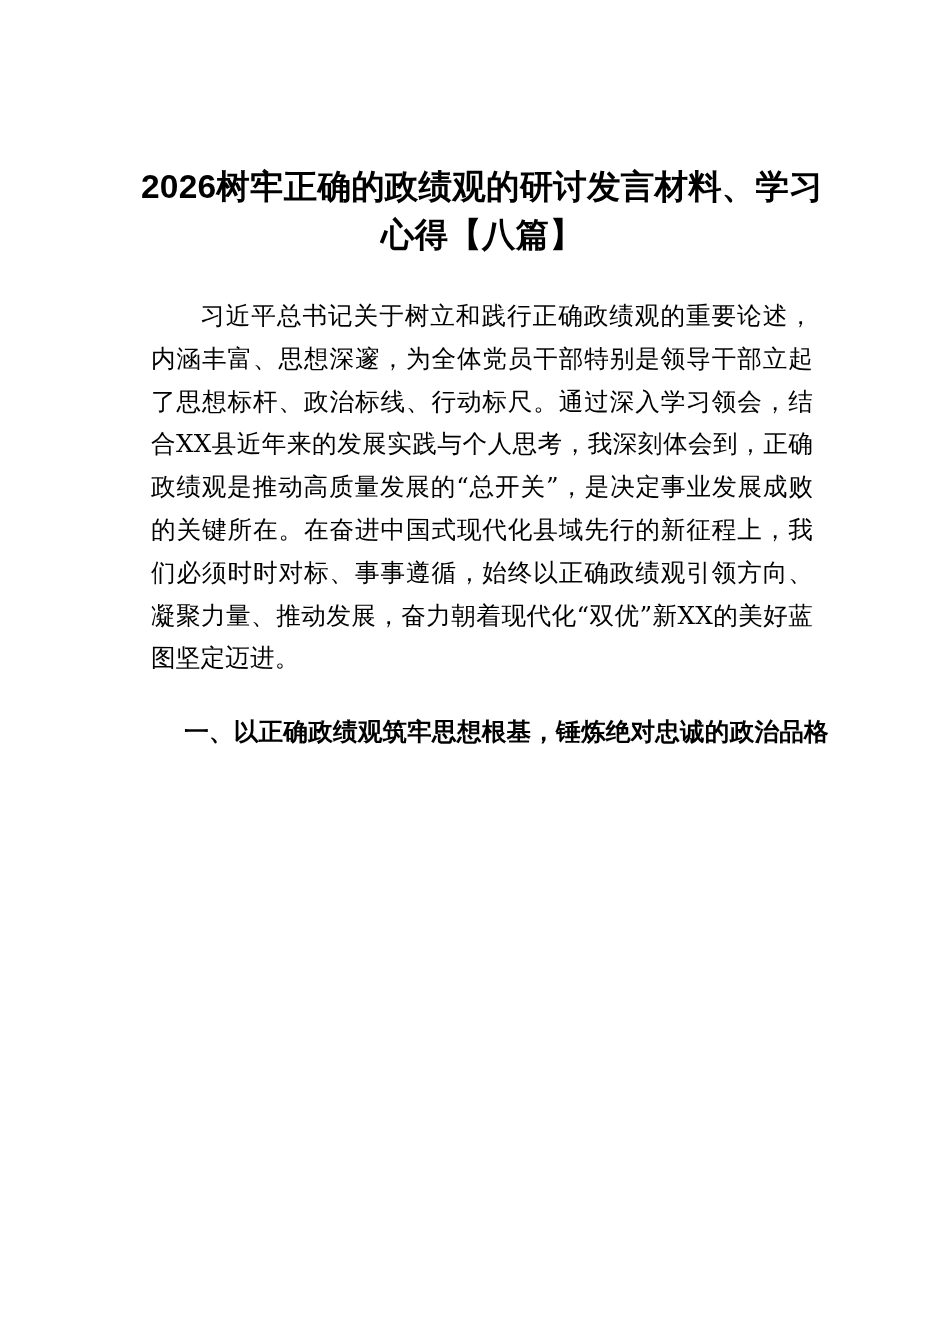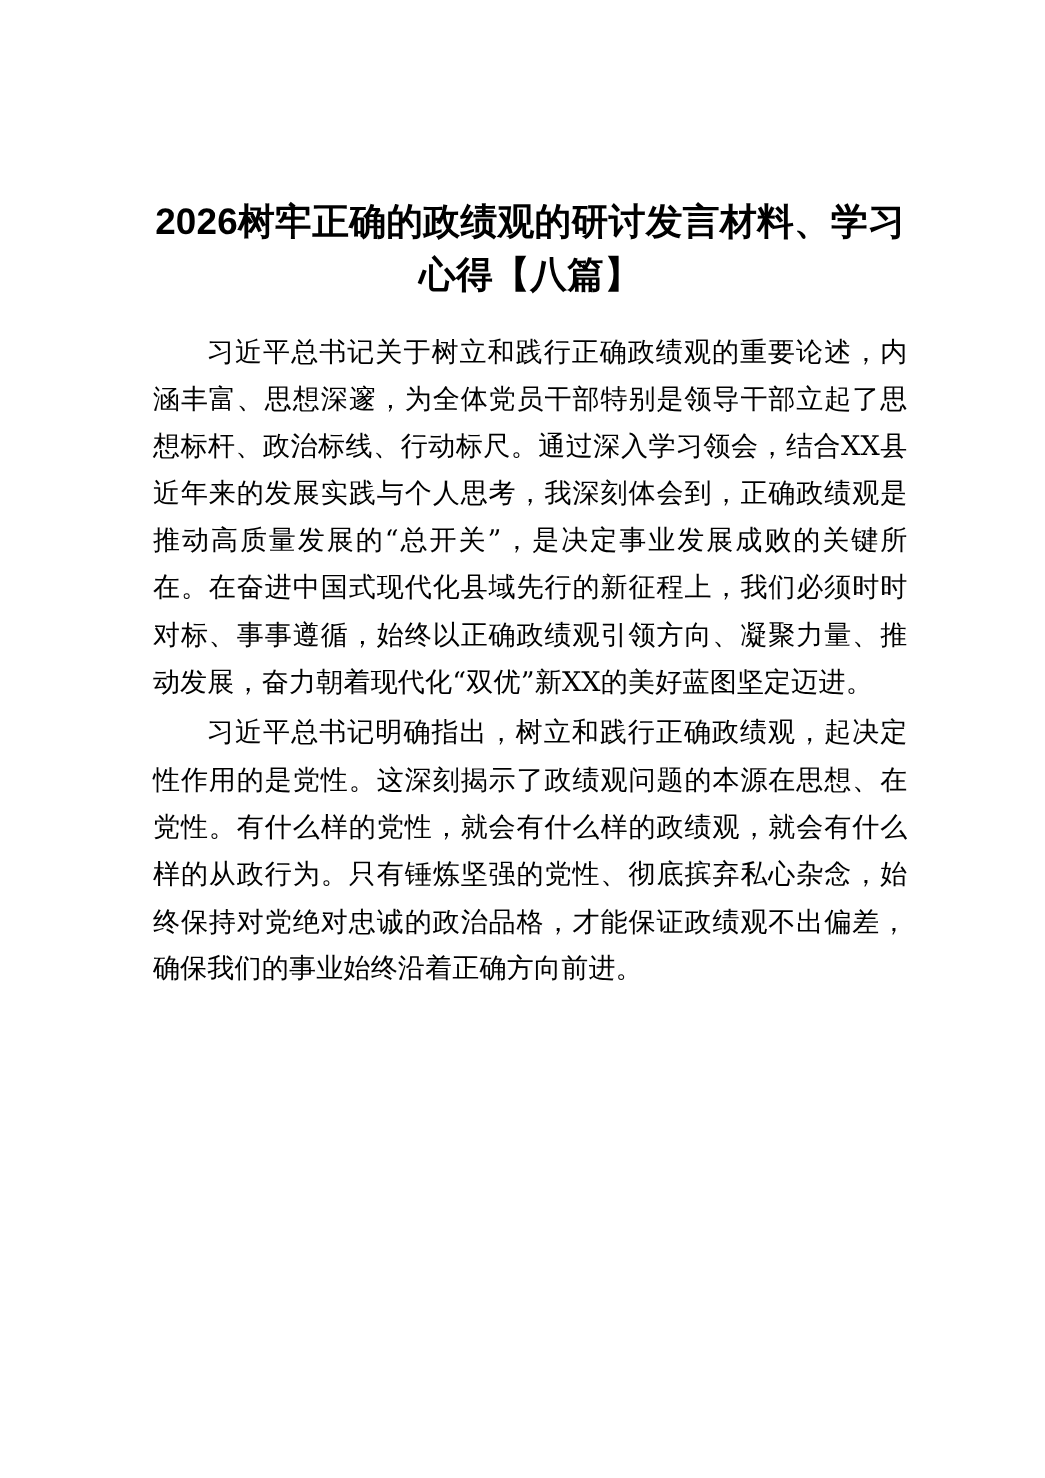--- a/index.html
+++ b/index.html
@@ -18,21 +18,21 @@
     position: relative;
     width: 950px;
     height: 1344px;
     background: #ffffff;
     box-sizing: border-box;
     padding: 0;
   }
   .content {
     position: absolute;
     left: 135px;
-    top: 16px;
+    top: 0;
     width: 694px;
   }
 
   
   .doc-title {
     margin: 0;
     padding-top: 163px;
     font-family: "Liberation Sans", "DejaVu Sans", sans-serif;
     font-weight: bold;
     font-size: 33.5px;
@@ -53,21 +53,21 @@
     letter-spacing: 1px;
   }
   .doc-subtitle .em {
     font-family: "Liberation Sans", "DejaVu Sans", sans-serif;
     font-weight: bold;
     letter-spacing: 0;
   }
 
   
   .para {
-    margin: 4px;
+    margin: 16px;
     font-size: 24.6px;
     line-height: 42.8px;
     text-align: justify;
     text-justify: inter-ideograph;
     text-indent: 2em;
     letter-spacing: 0.15px;
     font-family: "DejaVu Serif", "Liberation Serif", serif;
     font-weight: 400;
   }
   .para.first {
@@ -94,18 +94,18 @@
 <body>
 
 <div class="page">
   <div class="content">
 
     <h1 class="doc-title">2026树牢正确的政绩观的研讨发言材料、学习心得【八篇】</h1>
 
 
     <p class="para first">习近平总书记关于树立和践行正确政绩观的重要论述，内涵丰富、思想深邃，为全体党员干部特别是领导干部立起了思想标杆、政治标线、行动标尺。通过深入学习领会，结合XX县近年来的发展实践与个人思考，我深刻体会到，正确政绩观是推动高质量发展的“总开关”，是决定事业发展成败的关键所在。在奋进中国式现代化县域先行的新征程上，我们必须时时对标、事事遵循，始终以正确政绩观引领方向、凝聚力量、推动发展，奋力朝着现代化“双优”新XX的美好蓝图坚定迈进。</p>
 
+    <h2 class="section-heading">一、以正确政绩观筑牢思想根基，锤炼绝对忠诚的政治品格</h2>
 
-    <p class="para">习近平总书记明确指出，树立和践行正确政绩观，起决定性作用的是党性。这深刻揭示了政绩观问题的本源在思想、在党性。有什么样的党性，就会有什么样的政绩观，就会有什么样的从政行为。只有锤炼坚强的党性、彻底摈弃私心杂念，始终保持对党绝对忠诚的政治品格，才能保证政绩观不出偏差，确保我们的事业始终沿着正确方向前进。</p>
 
 
   </div>
 </div>
 
 </body></html>

